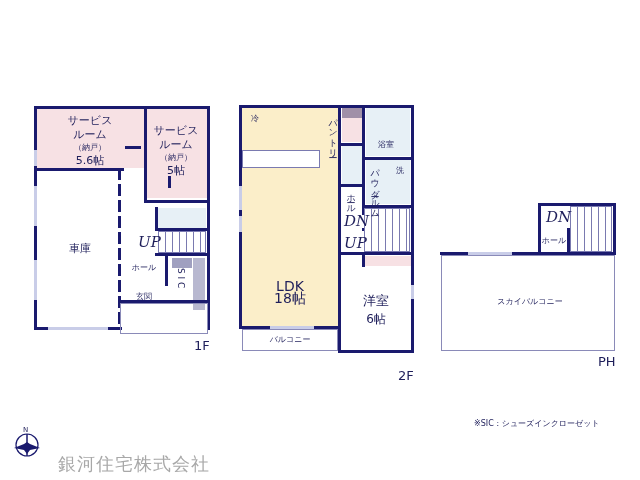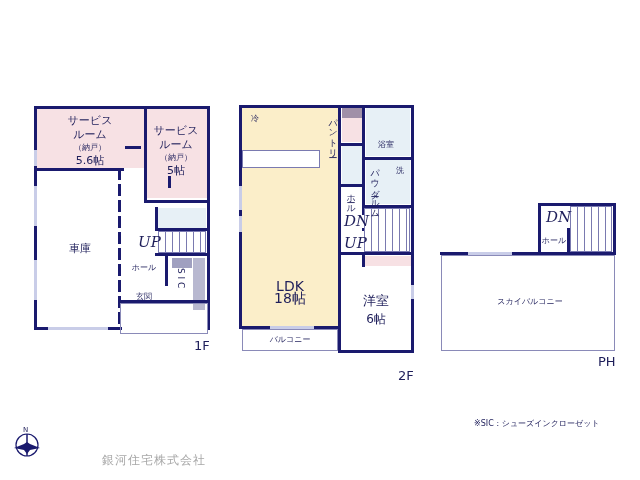--- a/index.html
+++ b/index.html
@@ -13,21 +13,21 @@
   .lbl { position:absolute; font-size:11px; text-align:center; line-height:14px; color:#1e1e5a; white-space:nowrap; }
   .lbl-sm { font-size:8px; line-height:10px; }
   .lbl-big { font-size:14px; line-height:20px;margin-top:48px; }
   .vert { writing-mode:vertical-rl; font-size:9px; }
   .floor-tag { position:absolute; font-size:13px; color:#1e1e5a; }
   .win { position:absolute; background:#c9cde8; }
   .outline { position:absolute; border:1px solid #8a8ab8; box-sizing:border-box; }
   .stair { position:absolute; background:repeating-linear-gradient(90deg, #fff 0 6px, #7a7ab0 6px 7px); border:1px solid #7a7ab0; box-sizing:border-box; }
   .italic { font-style:italic; font-family:"DejaVu Serif", serif; font-size:15px; }
   .note { position:absolute; font-size:8px; color:#1e1e5a; }
-  .company { position:absolute; font-size:12px; color:#a8a8a8; letter-spacing:1px;margin-left:44px; }
+  .company { position:absolute; font-size:18px; color:#a8a8a8; letter-spacing:1px; }
 </style>
 </head>
 <body>
 
 <div>
 
   <div class="room pink" style="left:36px;top:108px;width:108px;height:60px;"></div>
   <div class="room pink" style="left:146px;top:108px;width:62px;height:90px;"></div>
   <div class="room blue" style="left:158px;top:208px;width:48px;height:20px;"></div>
   <div class="room" style="left:172px;top:258px;width:20px;height:10px;background:#a0a0c0;"></div>

